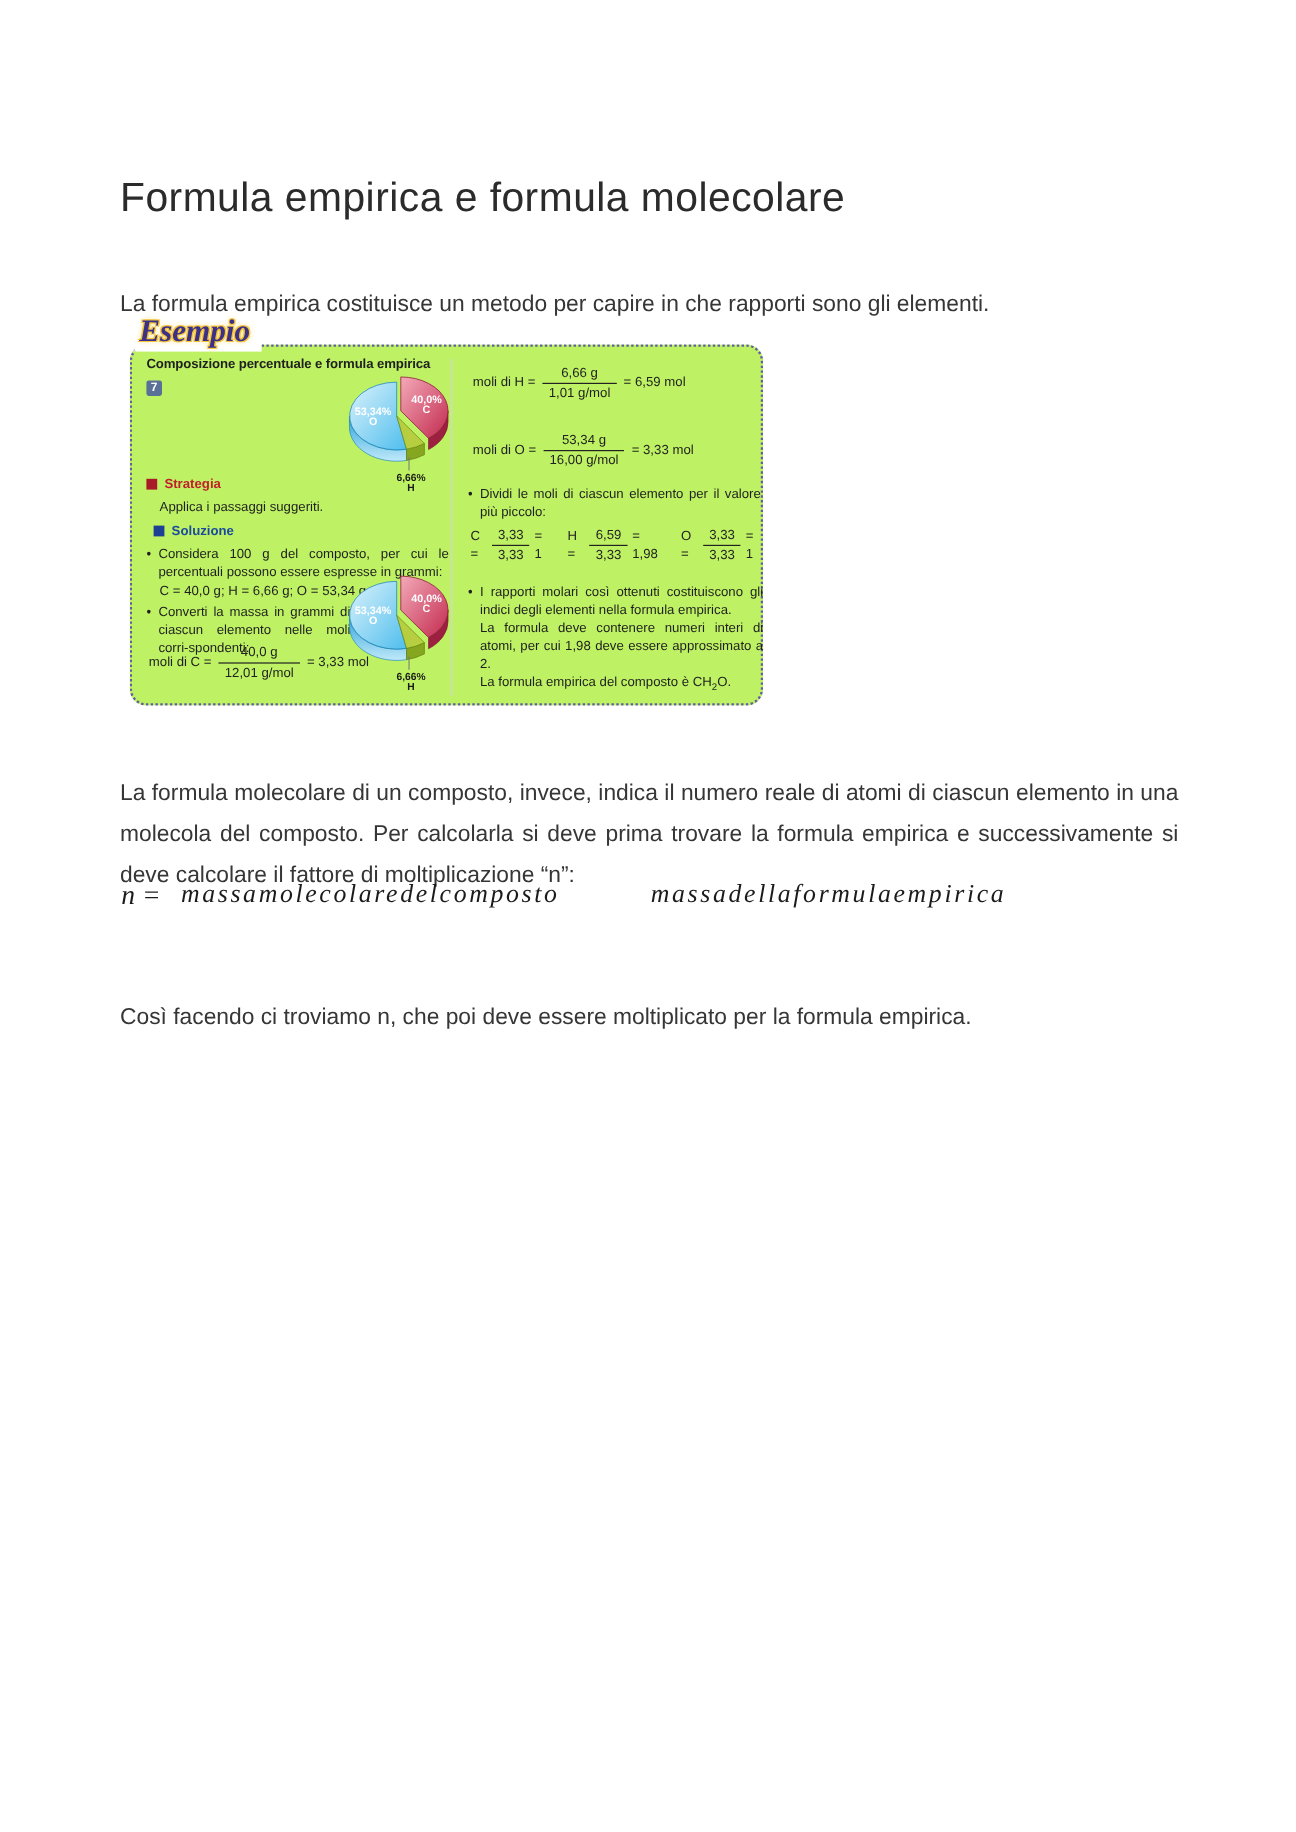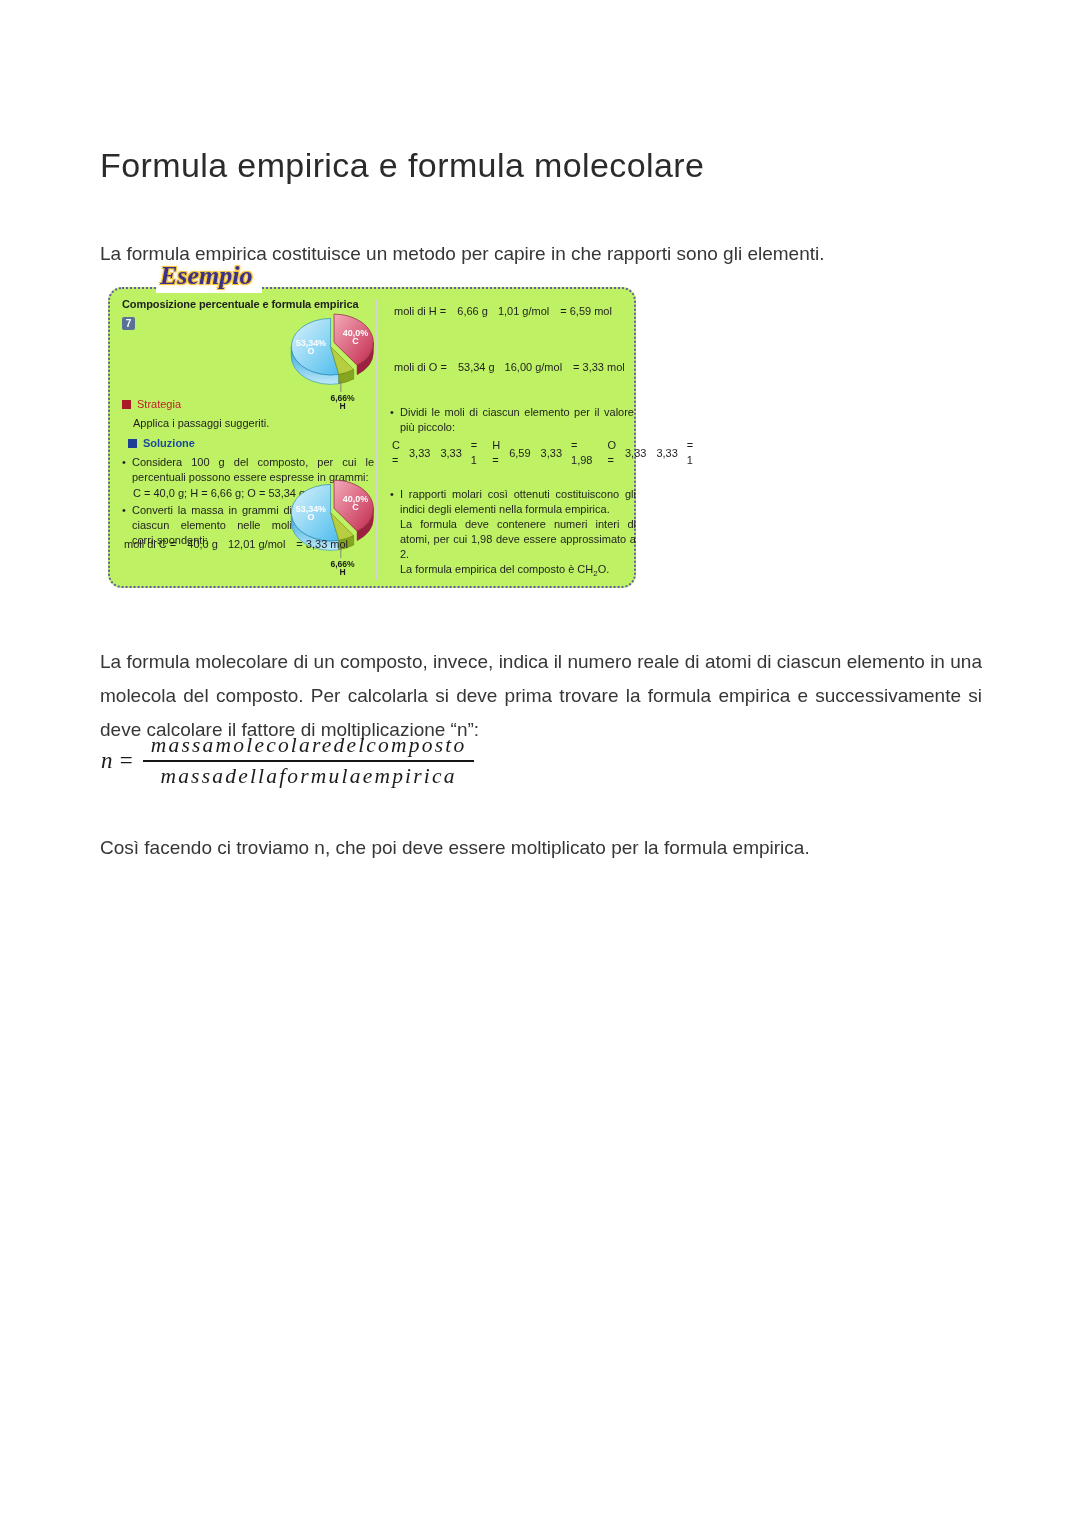--- a/index.html
+++ b/index.html
@@ -16,68 +16,67 @@
   .intro { left:100px; top:221px; width:830px; }
   .para2 { left:100px; top:629px; width:882px; text-align:justify; }
   .para3 { left:100px; top:815px; width:870px; }
 
   
   .math {
     position:absolute; left:101px; top:732px; display:flex; align-items:center;
     font-family:"Liberation Serif", serif; font-style:italic; color:#1b1b1b;
   }
   .math .lhs { font-size:23px; margin-right:9px; }
-  .bigfrac { display:inline-flex; flex-direction:column; align-items:center; }
+  .bigfrac { display:inline-flex; flex-direction:row; align-items:flex-start;gap:30px; }
   .bigfrac .fn, .bigfrac .fd { font-size:21.5px; letter-spacing:2.2px; line-height:27px; padding:0 8px; }
   .bigfrac .fbar { height:2px; background:#161616; align-self:stretch; margin:1px 0; }
 
   
   .example-box {
     position:absolute; left:108px; top:287px; width:528px; height:301px;
     border:2px dotted #605e9d; border-radius:14px; background:#bef264;
     font-size:11px; line-height:15px; color:#1f1f1f;
   }
   .esempio {
     position:absolute; left:112px; top:261px; z-index:2; background:#fff;
     padding:0 10px 2px 4px; font-family:"Liberation Serif", serif;
     font-weight:bold; font-style:italic; font-size:26px; color:#3c3187;
     text-shadow:-1px -1px 0 #f3c43c, 1px -1px 0 #f3c43c, -1px 1px 0 #f3c43c,
                  1px 1px 0 #f3c43c, 0 0 5px #f8d76d;
-    margin-left:44px;
   }
   .example-box .divider { position:absolute; left:266px; top:10px; height:281px; width:1px; background:#d5d5d5; }
 
   .bh { position:absolute; left:12px; top:8px; font-weight:bold; white-space:nowrap; letter-spacing:-0.1px; }
   .badge {
     position:absolute; left:12px; top:28px; width:13px; height:13px; background:#5a7197;
     color:#fff; font-weight:bold; font-size:10px; text-align:center; line-height:13px; border-radius:2px;
   }
   .ptext { position:absolute; left:31px; top:27px; width:154px; font-style:italic; line-height:15.5px; color:#222; }
   .pie-a { position:absolute; left:176px; top:20px; width:96px; }
   .pie-b { position:absolute; left:176px; top:186px; width:96px; }
-  .sh  { position:absolute; left:12px; top:108px; font-weight:normal; color:#c0202c; }
+  .sh  { position:absolute; left:12px; top:108px; font-weight:bold; color:#c0202c; }
   .st  { position:absolute; left:23px; top:127px; }
   .soh { position:absolute; left:18px; top:147px; font-weight:bold; color:#1c4b9e; }
   .sq { display:inline-block; width:9px; height:9px; margin-right:6px; vertical-align:-1px; }
   .red-sq { background:#a81b27; }
   .blue-sq { background:#1d3f94; }
   .bullet { position:absolute; display:flex; }
   .bullet .dot { width:10px; flex:none; }
   .bullet .bt { text-align:justify; }
   .bullet .bt .bl { display:block; }
   .b1 { left:12px; top:166px; width:252px; }
   .grams { position:absolute; left:23px; top:197px; }
   .b2 { left:12px; top:214px; width:170px; }
   .b3 { left:280px; top:116px; width:244px; }
   .b4 { left:280px; top:198px; width:246px; }
   .molerow { position:absolute; display:flex; align-items:center; gap:6px;justify-content:flex-end; }
   .mc { left:14px; top:247px; }
   .mh { left:284px; top:14px; }
   .mo { left:284px; top:70px; }
-  .frac { display:inline-flex; flex-direction:row; align-items:center; }
+  .frac { display:inline-flex; flex-direction:column; align-items:center; }
   .frac .fn, .frac .fd { line-height:14px; padding:1px 5px; white-space:nowrap; }
   .frac .fb { height:1px; background:#222; align-self:stretch; }
   .ratios { position:absolute; left:282px; top:149px; display:flex; gap:15px; }
   .rg { display:flex; align-items:center; gap:4px; }
   sub { font-size:8px; }
   svg text { font-family:"Liberation Sans", sans-serif; }
 </style>
 </head>
 <body>
 

